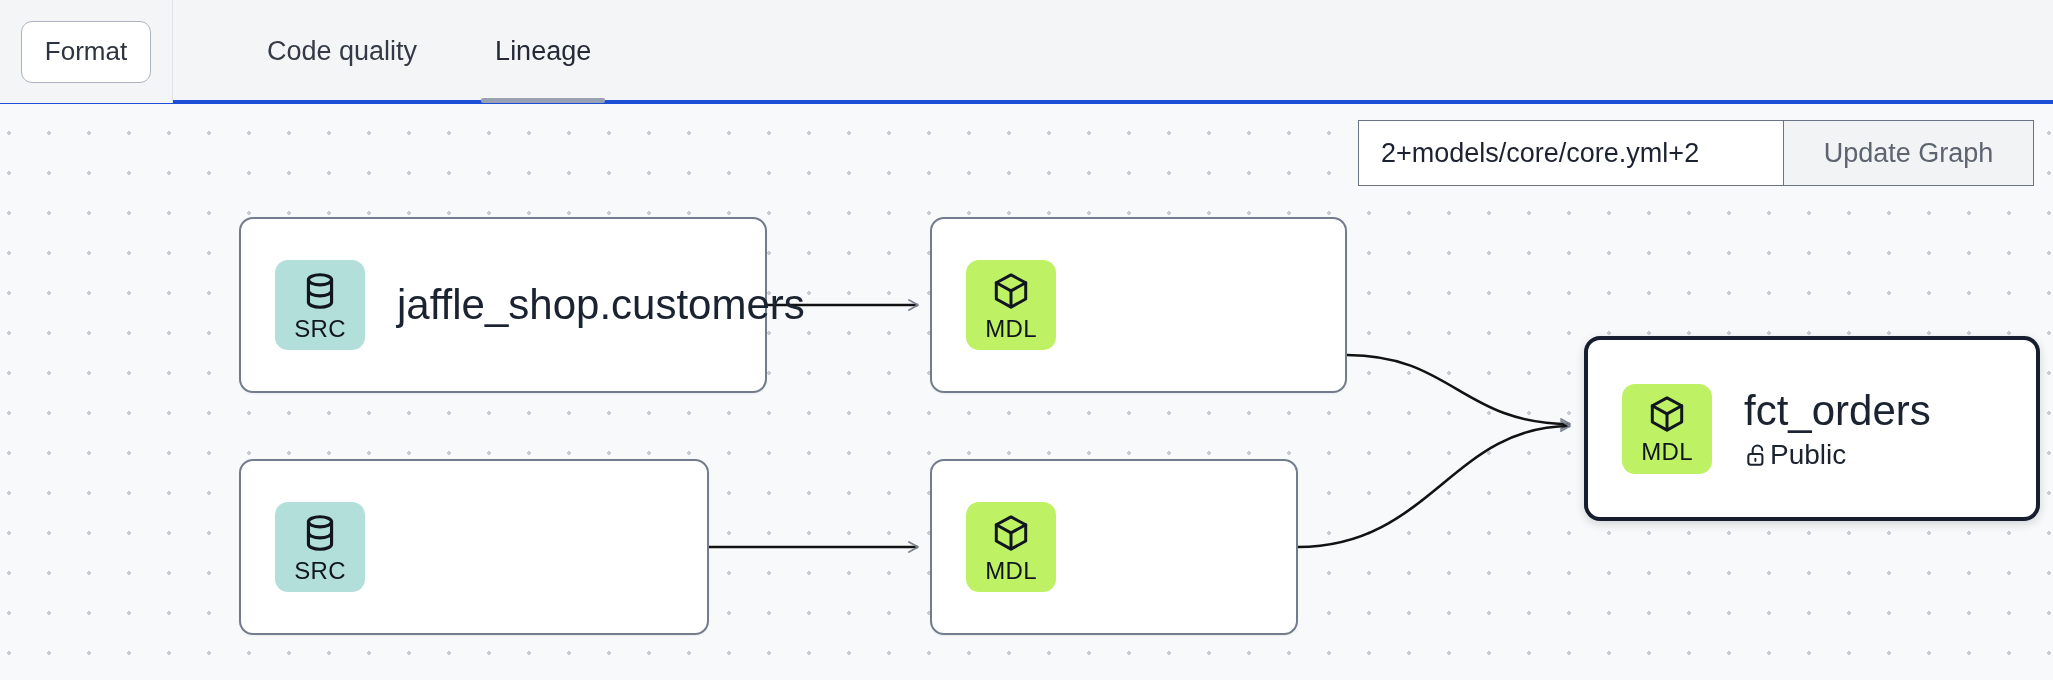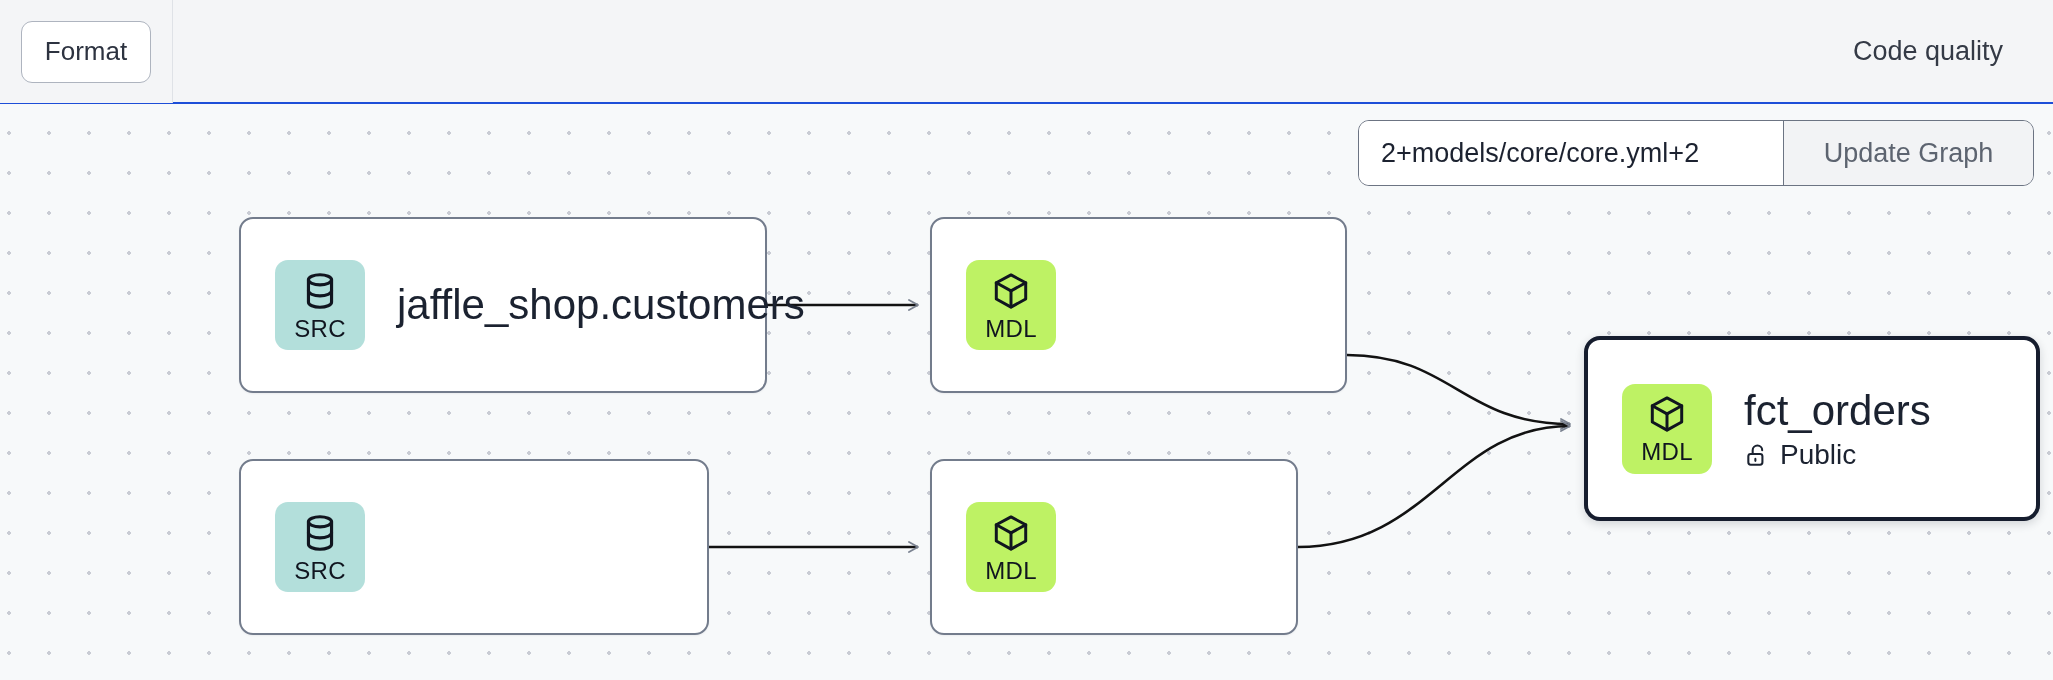--- a/index.html
+++ b/index.html
@@ -19,21 +19,21 @@
     background: #ffffff;
   }
 
   
   .toolbar {
     position: absolute;
     top: 0; left: 0;
     width: 2053px;
     height: 104px;
     background: #f4f5f7;
-    border-bottom: 2px solid #1d4ed8;
+    border-bottom: 4px solid #1d4ed8;
     display: flex;
     align-items: flex-start;
   }
 
   .format-zone {
     width: 172px;
     height: 103px;
     display: flex;
     align-items: center;
     justify-content: center;
@@ -62,21 +62,20 @@
     background: #dfe2e7;
     flex: 0 0 auto;
   }
 
   .tabs {
     display: flex;
     align-items: flex-start;
     height: 103px;
     padding-left: 66px;
     flex: 1 1 auto;
-    justify-content: flex-end;
   }
 
   .tab {
     position: relative;
     height: 103px;
     display: flex;
     align-items: center;
     padding: 0 28px;
     font-size: 27px;
     color: #343a46;
@@ -174,21 +173,20 @@
   .node-title {
     font-size: 42px;
     color: #1b2230;
     white-space: nowrap;
     line-height: 1.18;
   }
 
   .node-sub {
     display: flex;
     align-items: center;
-    gap: 10px;
     margin-top: 4px;
     font-size: 28px;
     color: #1b2230;
   }
 
   .lock-icon { display: block; flex: 0 0 auto; }
 
   
   .controls {
     position: absolute;
@@ -198,21 +196,21 @@
     align-items: center;
     gap: 26px;
     z-index: 5;
   }
 
   .selector-group {
     display: flex;
     align-items: stretch;
     height: 66px;
     border: 1.6px solid #6c7483;
-    border-radius: 11px;
+    border-radius: 0;
     background: #ffffff;
     overflow: hidden;
   }
 
   .selector-input {
     width: 424px;
     height: 100%;
     border: none;
     outline: none;
     background: #ffffff;
@@ -248,20 +246,21 @@
 
     <div class="format-zone">
       <button class="format-btn">Format</button>
     </div>
 
     <div class="toolbar-divider"></div>
 
     <div class="tabs">
       <div class="tab">Code quality</div>
       <div class="tab-spacer"></div>
+      <div class="tab active">Lineage</div>
     </div>
 
   </div>
 
   <div class="canvas">
 
     <svg class="edges-svg" viewBox="0 0 2053 576" preserveAspectRatio="none">
       <defs>
         <marker id="arw" markerWidth="13" markerHeight="13" refX="11" refY="6" orient="auto" markerUnits="userSpaceOnUse">
           <path d="M 2 1 L 11 6 L 2 11" fill="none" stroke="#7b8391" stroke-width="1.8" stroke-linecap="round" stroke-linejoin="round"></path>

